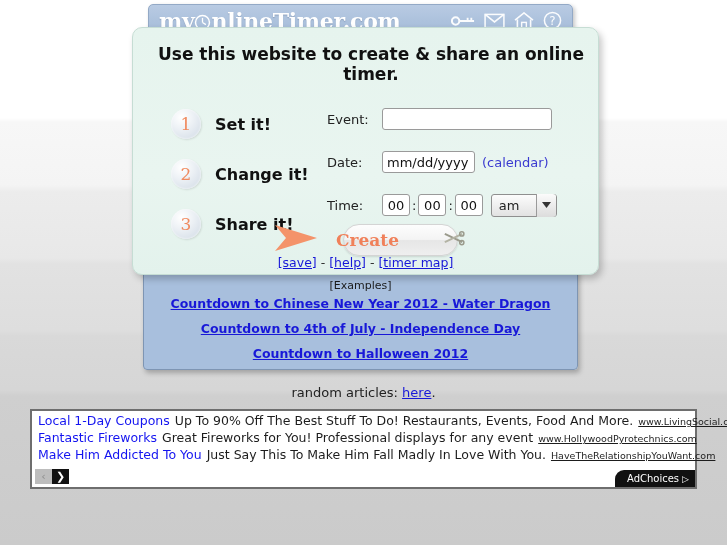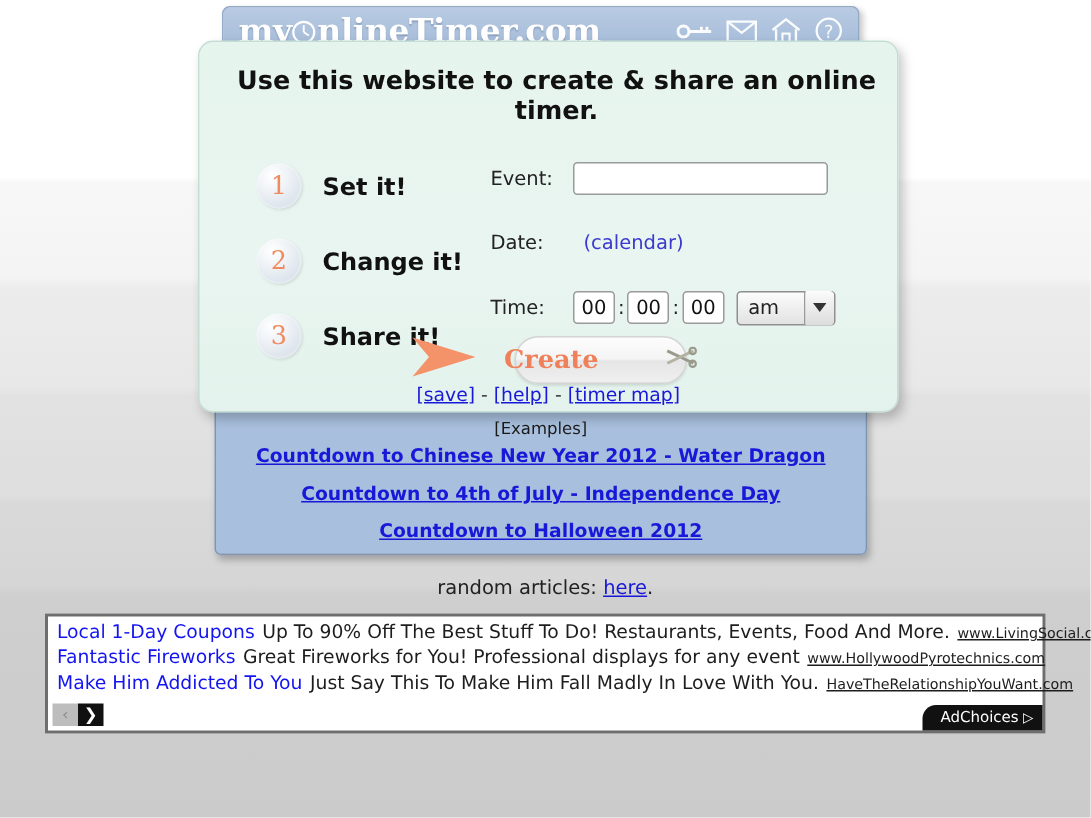--- a/index.html
+++ b/index.html
@@ -286,20 +286,21 @@
     </div>
   </div>
 
   <div id="form-area">
     <div class="frow">
       <span class="flabel">Event:</span>
       <input id="event-input" class="tbox" type="text" value="" style="">
     </div>
     <div class="frow">
       <span class="flabel">Date:</span>
+      <input id="date-input" class="tbox" type="text" value="mm/dd/yyyy" style="">
       <span class="cal-link">(calendar)</span>
     </div>
     <div class="frow">
       <span class="flabel">Time:</span>
       <input class="tbox tiny" type="text" value="00" style="">
       <span class="colon">:</span>
       <input class="tbox tiny" type="text" value="00" style="">
       <span class="colon">:</span>
       <input class="tbox tiny" type="text" value="00" style="">
       <div id="ampm-select">

